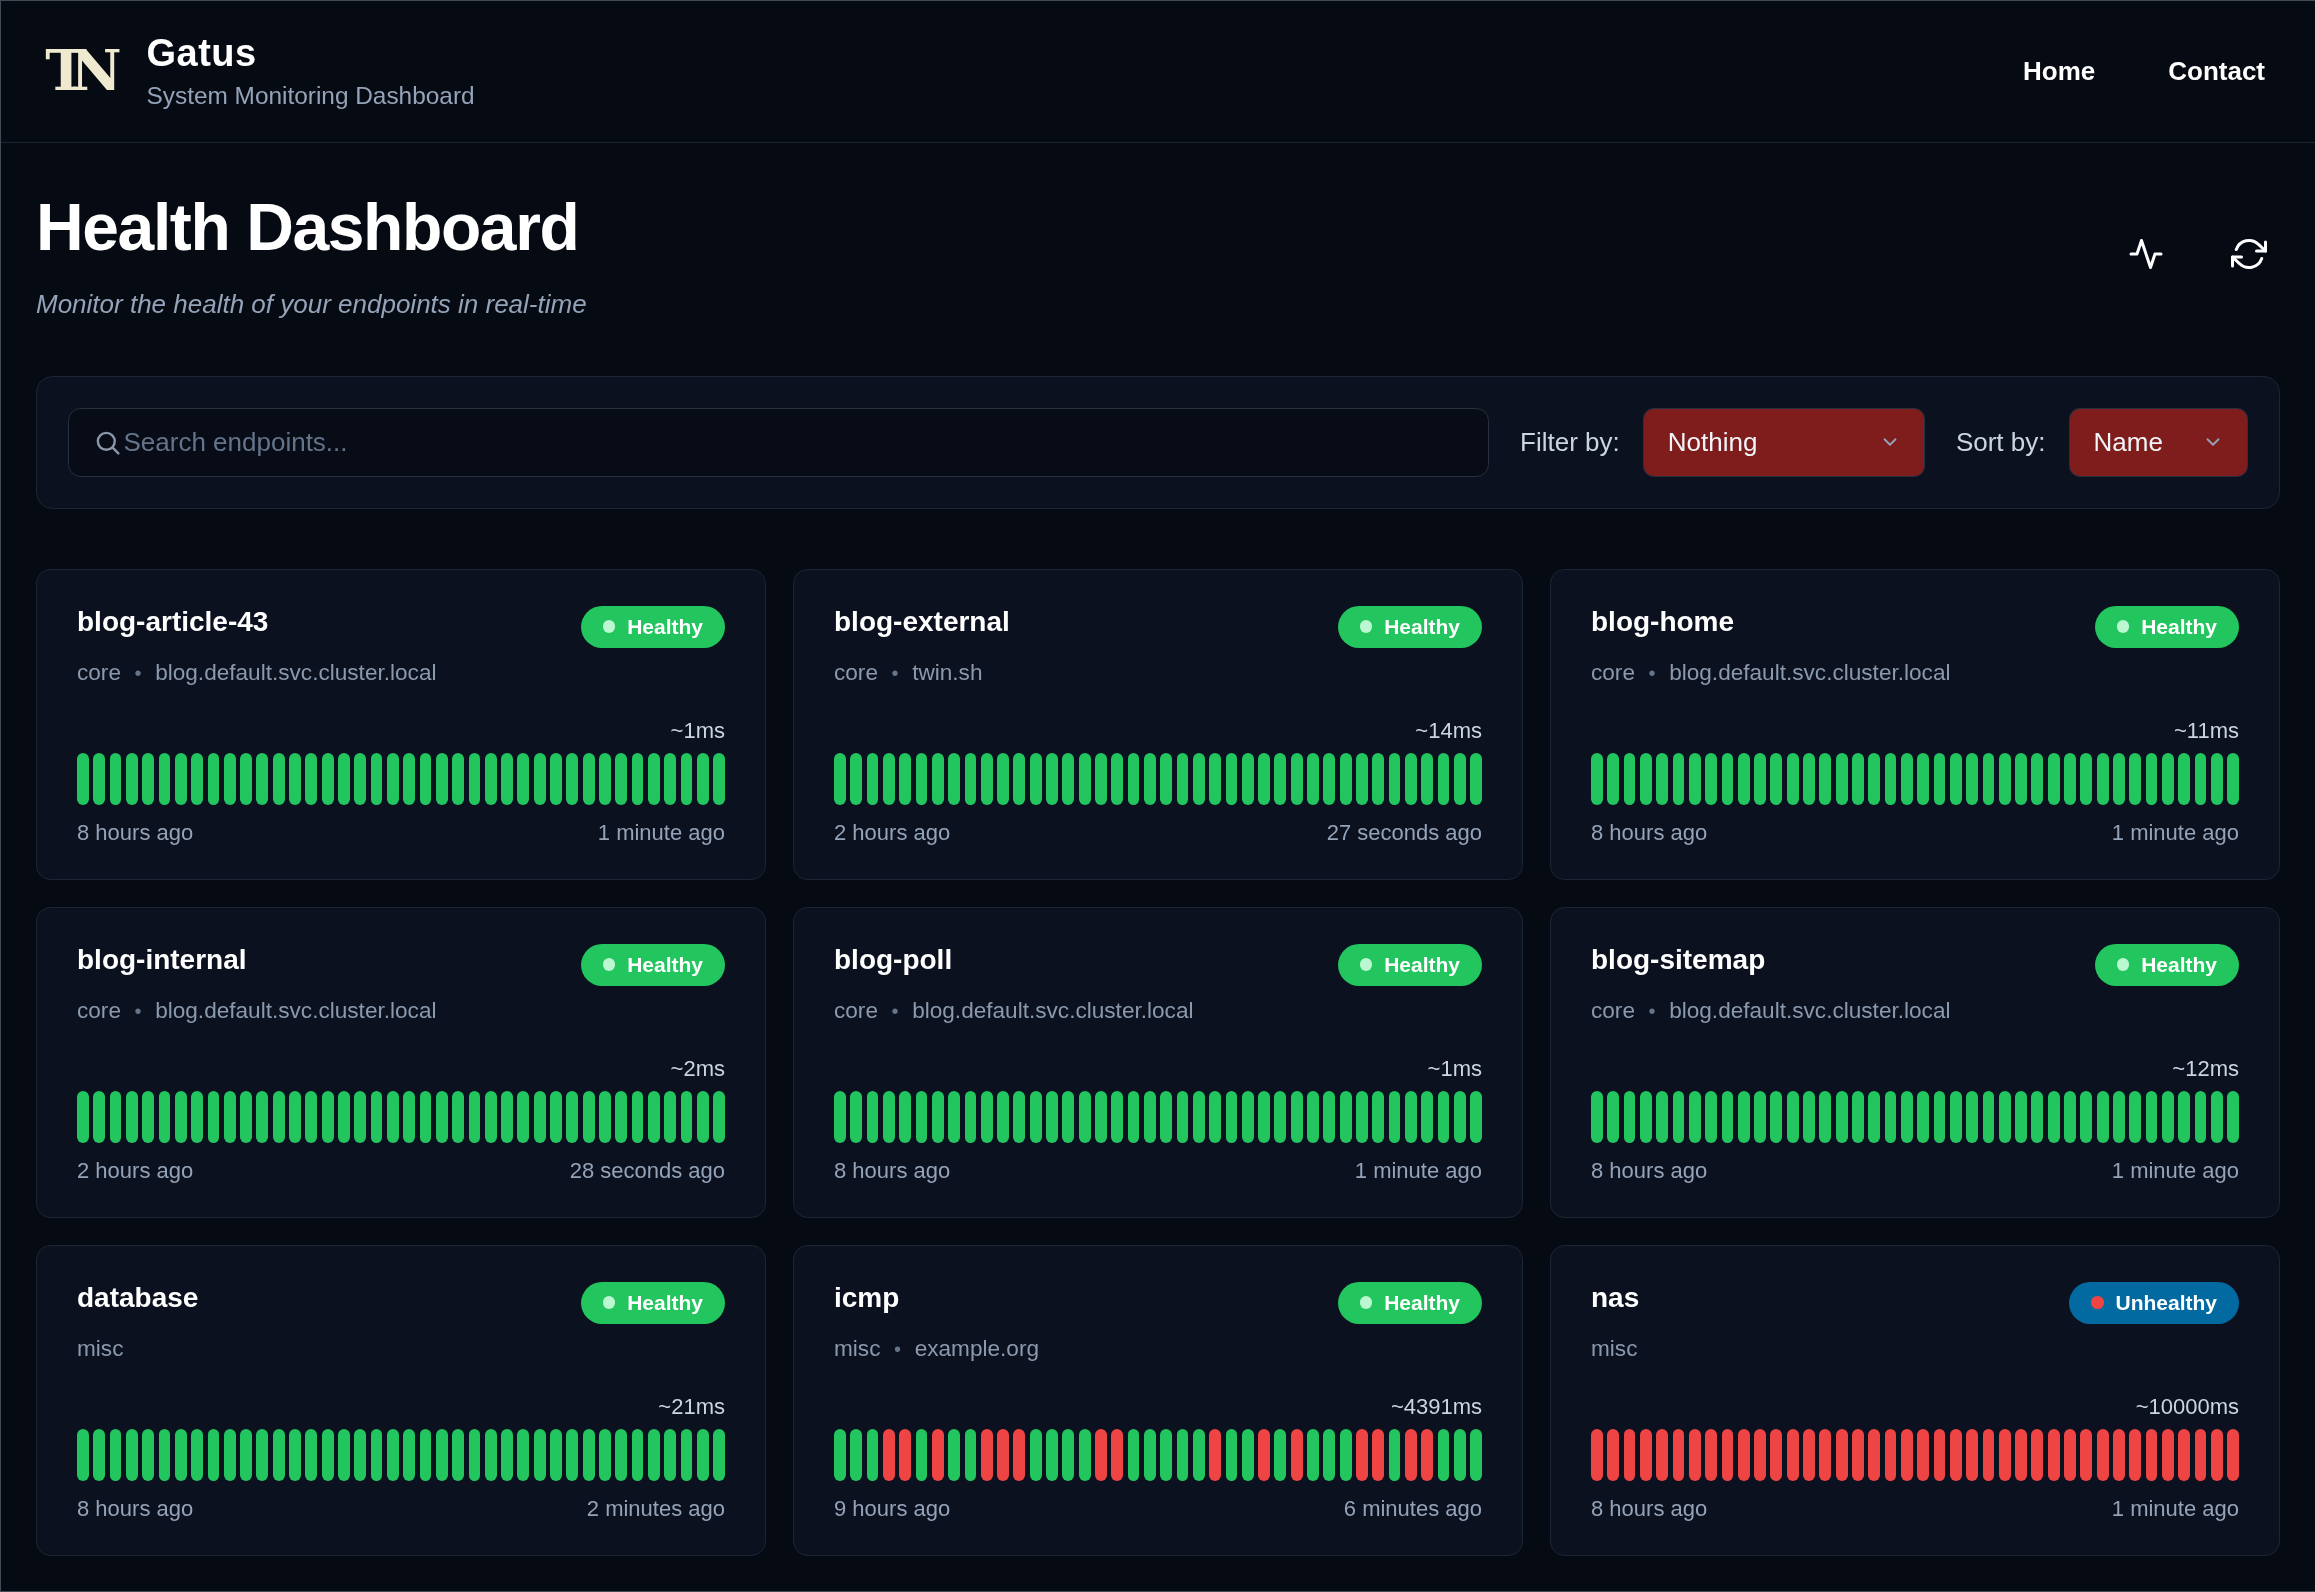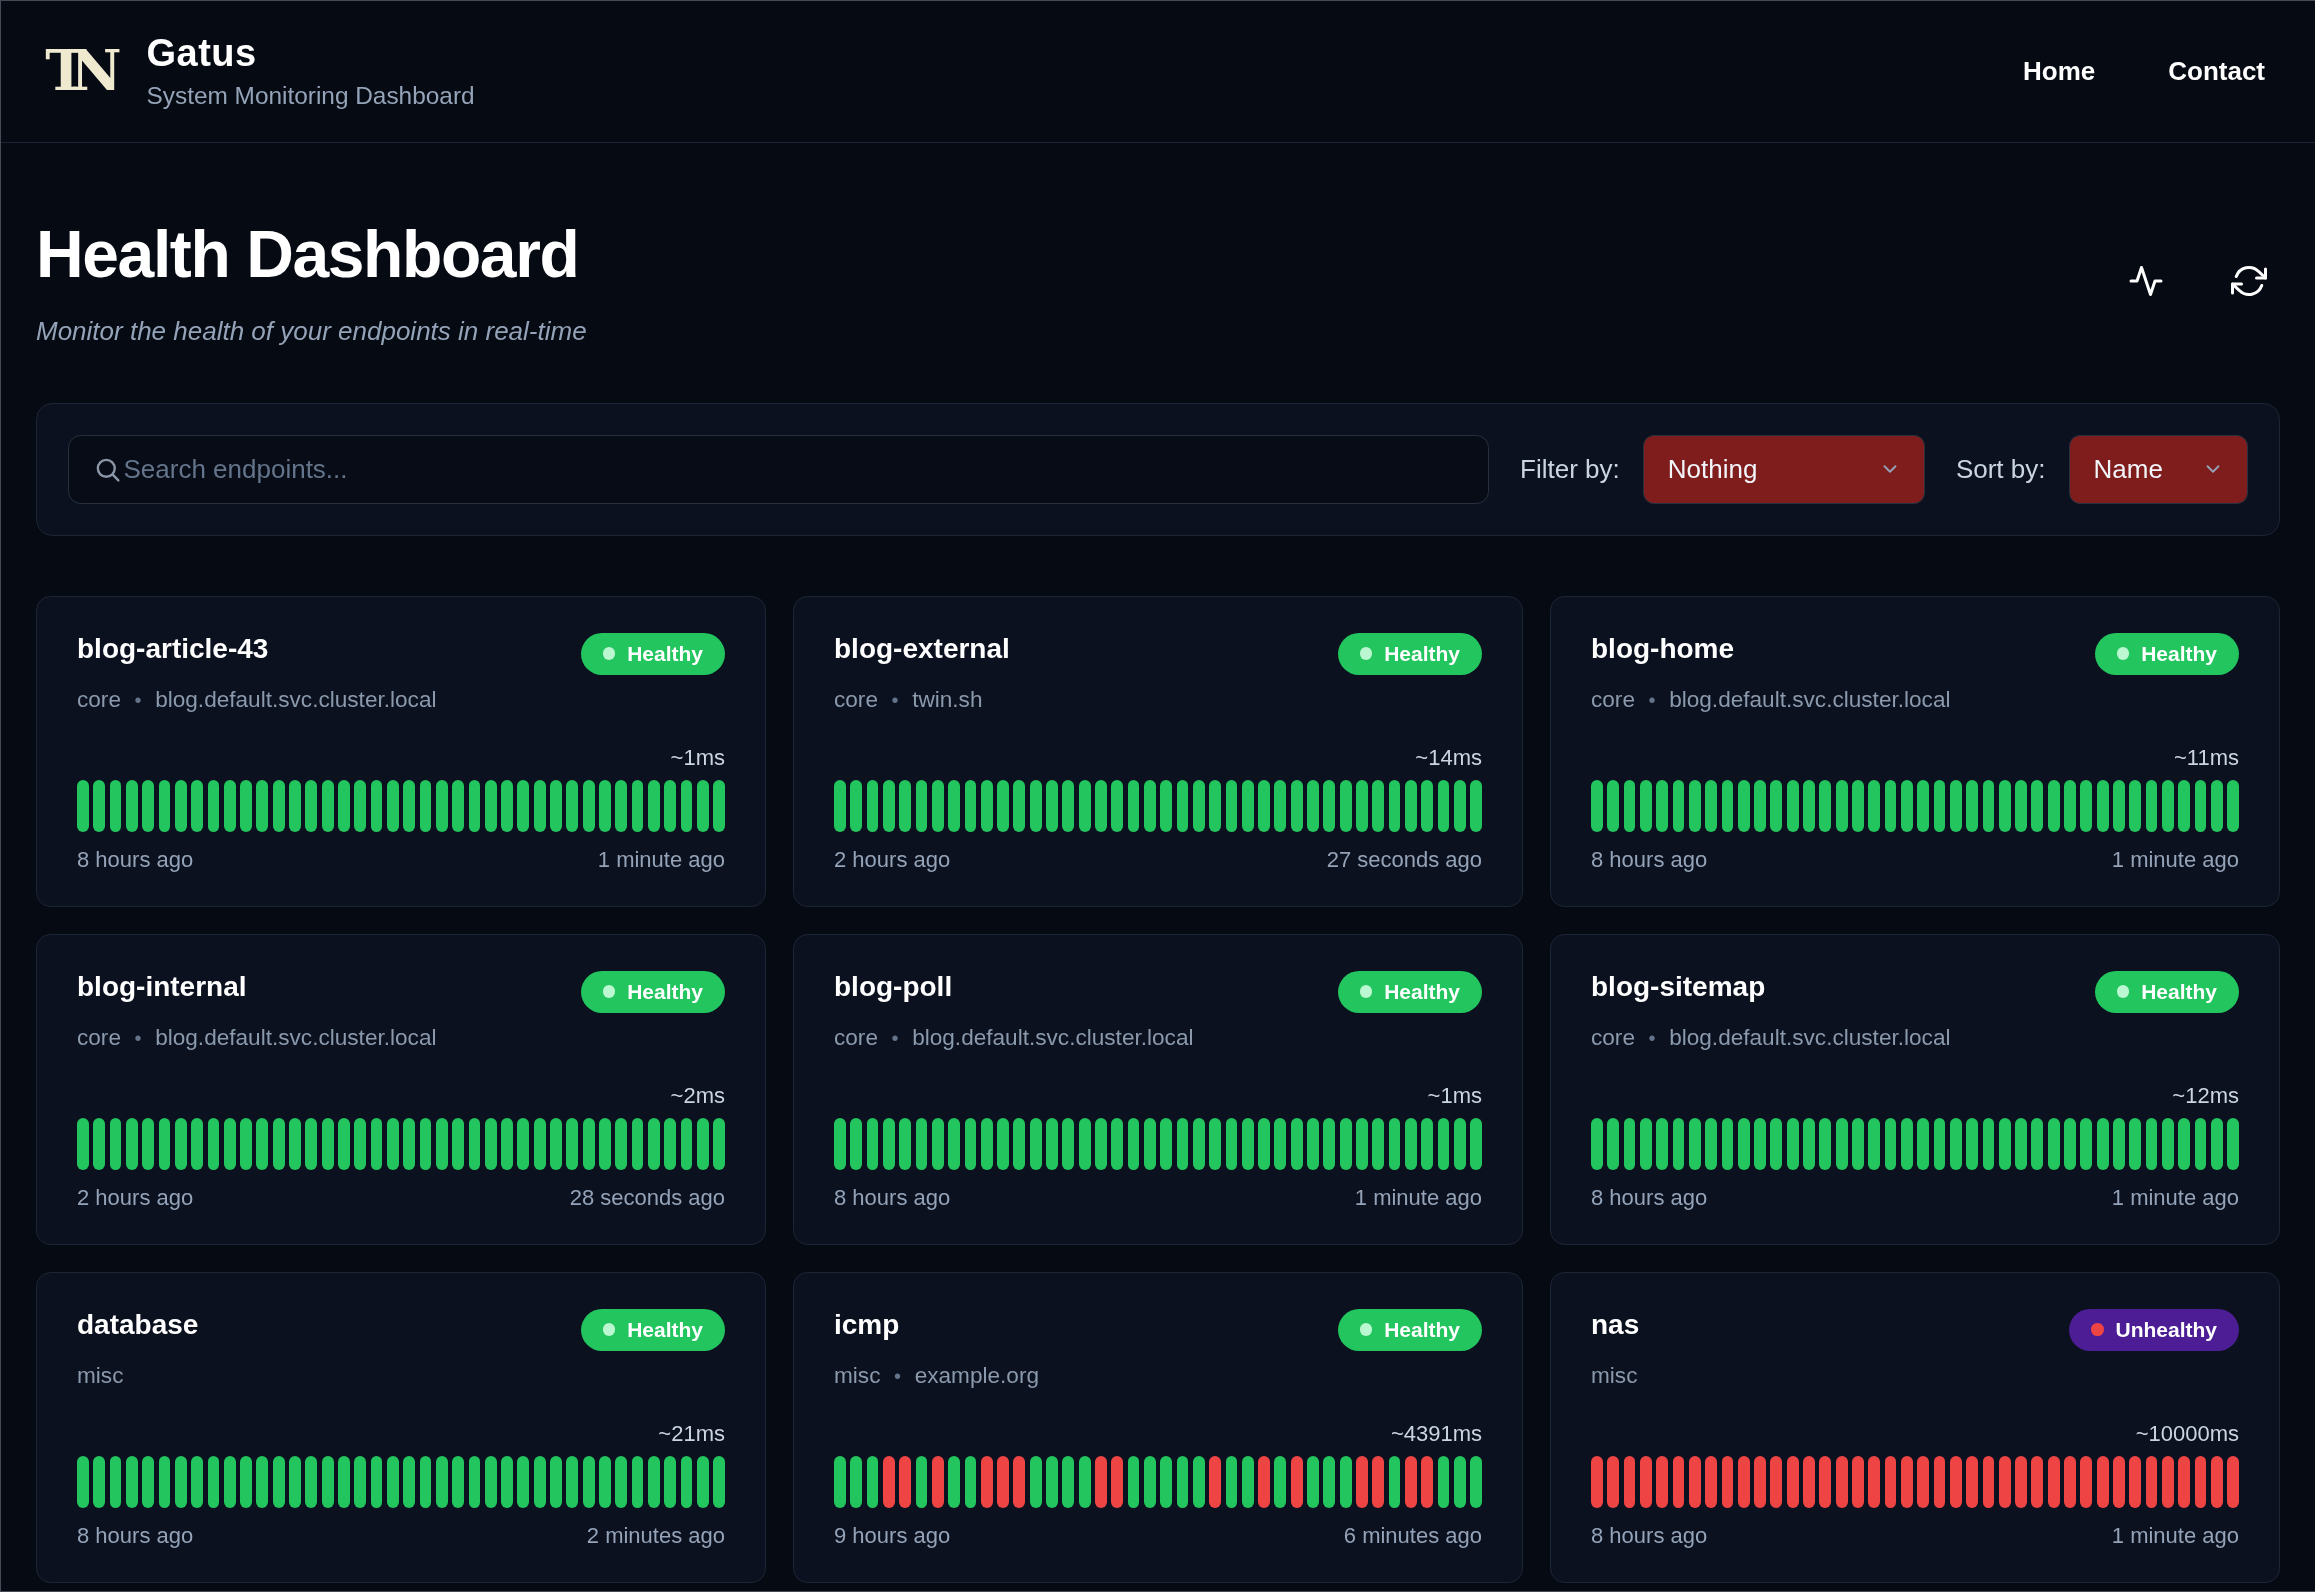--- a/index.html
+++ b/index.html
@@ -27,21 +27,21 @@
   }
   .brand { display: flex; align-items: center; gap: 23.5px; }
   .logo-box { width: 78px; height: 83px; display: block; }
   .brand-title { margin: 0; font-size: 38px; font-weight: 700; color: #ffffff; letter-spacing: 0.5px; }
   .brand-sub { margin: 7.2px 0 0; font-size: 24.4px; color: #94a3b8; font-weight: 400; }
   .main-nav { display: flex; gap: 73px; }
   .main-nav a { color: #ffffff; font-size: 26px; font-weight: 600; text-decoration: none; }
 
   
   main { padding: 0 36px 27px; }
-  .page-head { display: flex; justify-content: space-between; align-items: flex-start; margin-top: 73px; }
+  .page-head { display: flex; justify-content: space-between; align-items: flex-start; margin-top: 46px; }
   .page-title { margin: 0; font-size: 66px; font-weight: 800; letter-spacing: -1.4px; color: #ffffff; }
   .page-sub { margin: 23.5px 0 0; font-size: 26px; color: #94a3b8; font-style: italic; }
   .head-actions { display: flex; gap: 67px; margin-top: 47px; margin-right: 12.7px; }
   .icon-btn { background: none; border: none; padding: 0; width: 36px; height: 36px; color: #ffffff; cursor: pointer; }
   .icon-btn svg { width: 36px; height: 36px; display: block; }
 
   
   .toolbar {
     margin-top: 56px;
     background: #0b111f;
@@ -98,21 +98,21 @@
   .card-name { margin: 0; font-size: 28px; font-weight: 700; color: #ffffff; text-align: right; }
   .badge {
     display: inline-flex; align-items: center; gap: 11.8px;
     border-radius: 904px; padding: 9px 22px;
     font-size: 21px; font-weight: 700; color: #ffffff;
     flex: 0 0 auto;
   }
   .badge .dot { width: 12.7px; height: 12.7px; border-radius: 50%; }
   .badge.ok { background: #22c55e; }
   .badge.ok .dot { background: #bbf7d0; }
-  .badge.bad { background: #4c1d95; }
+  .badge.bad { background: #0369a1; }
   .badge.bad .dot { background: #ef4444; }
   .card-sub {
     margin-top: 12.7px;
     display: flex; align-items: center; gap: 13.6px;
     font-size: 22.6px; color: #8b99ad;
   }
   .card-sub .sep { color: #5b6activity; color: #64748b; font-size: 20px; }
   .latency { margin-top: auto; padding-top: 27px; text-align: right; font-size: 22px; color: #cbd5e1; }
   .bars { margin-top: 9px; display: flex; gap: 4.5px; height: 52px; }
   .bar { flex: 1; border-radius: 6.3px; }

